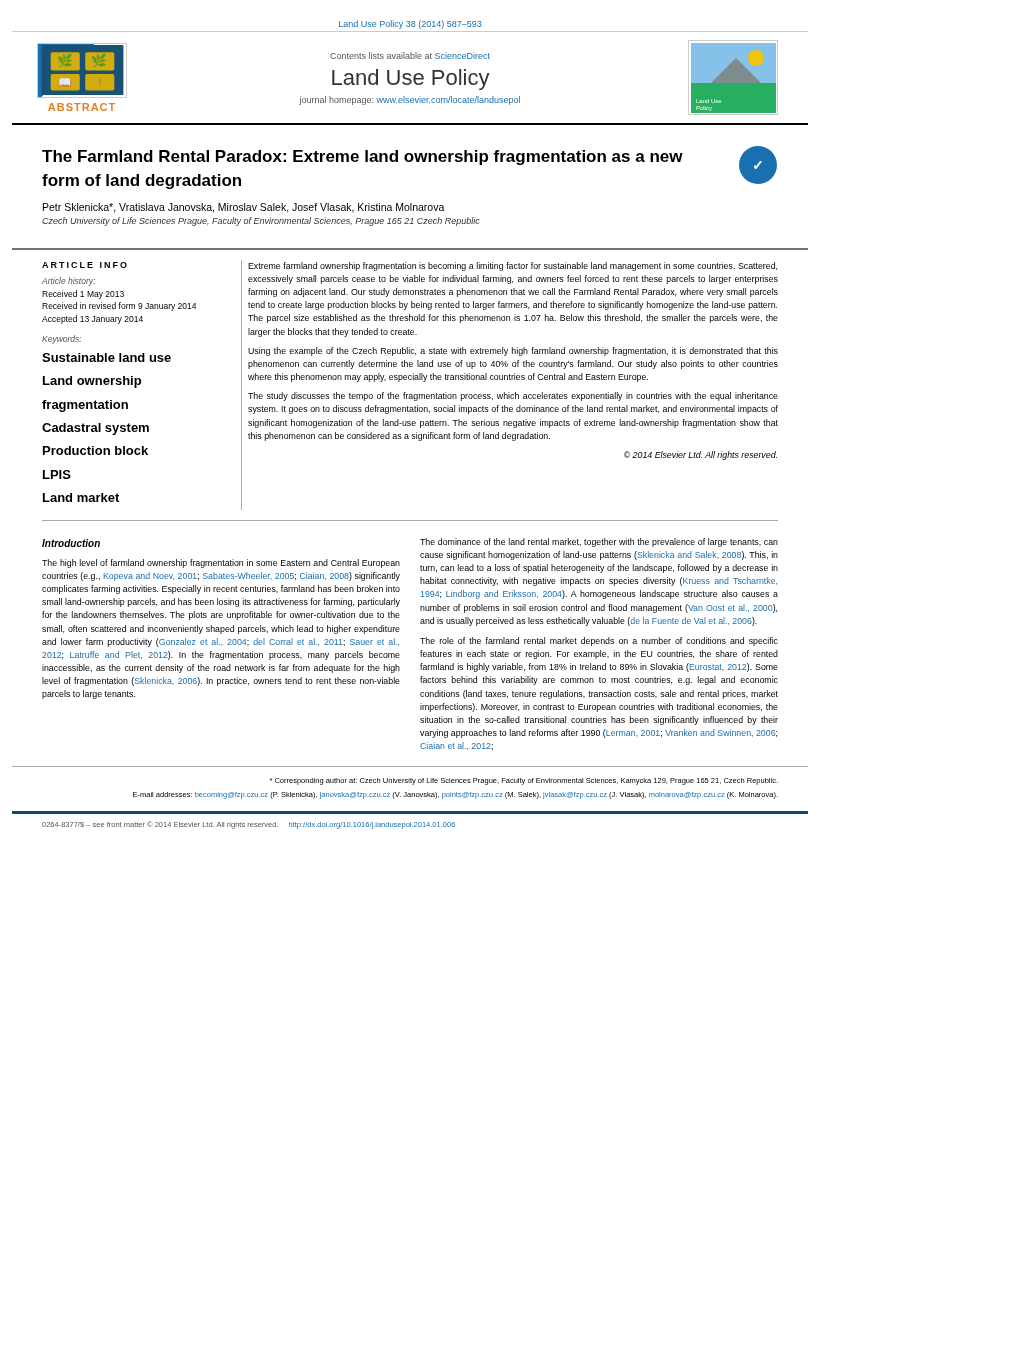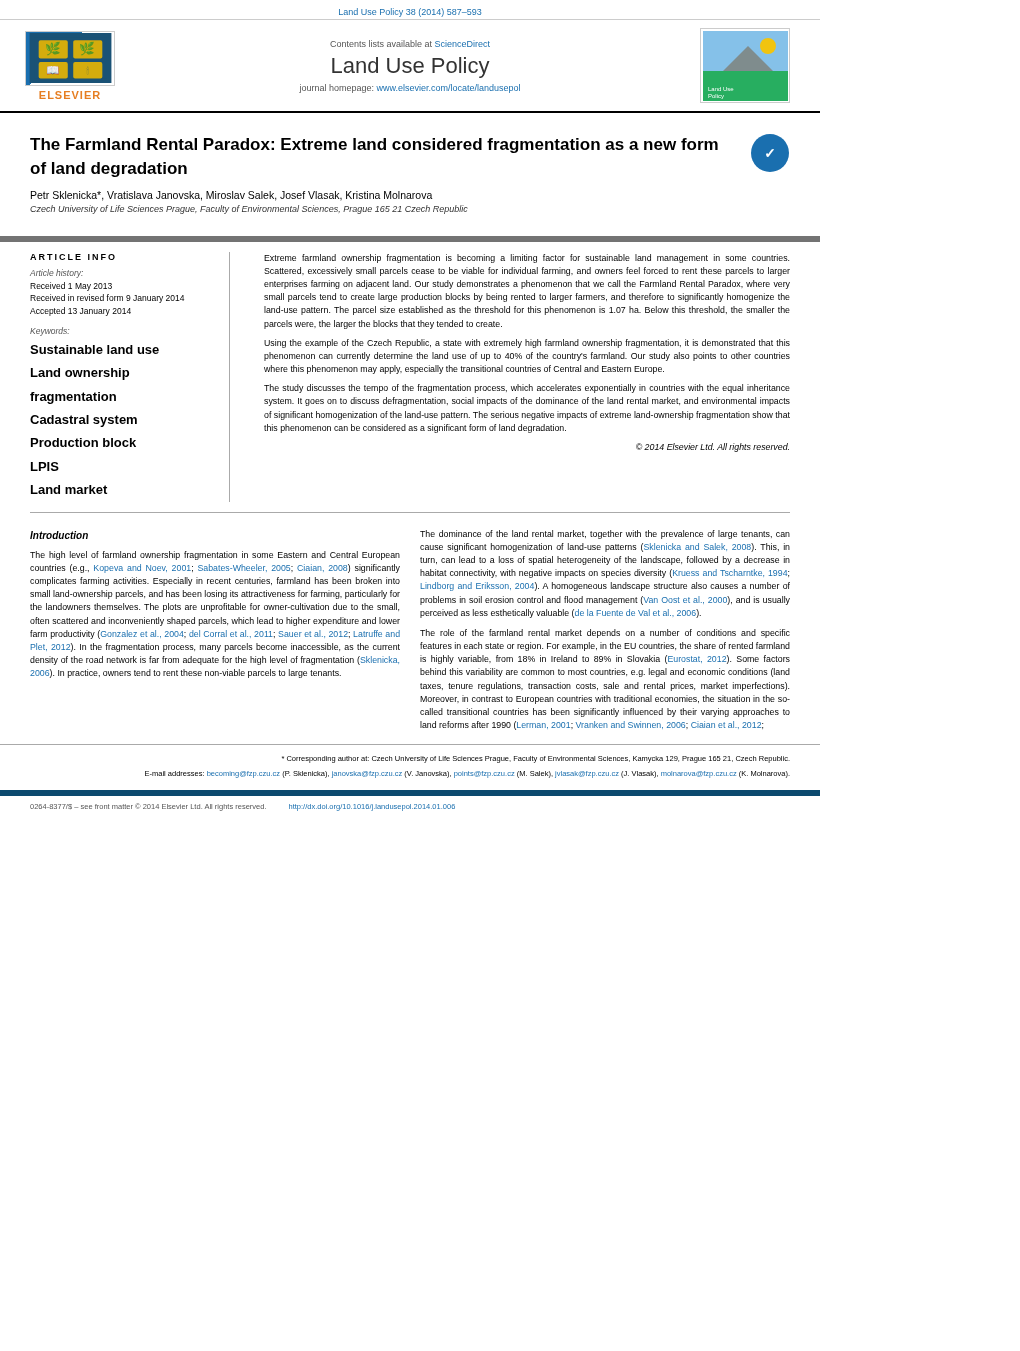--- a/index.html
+++ b/index.html
@@ -9,21 +9,21 @@
       font-size: 10px;
       color: #000;
       width: 1020px;
       min-height: 1351px;
     }
 
     .page-wrapper {
       width: 820px;
       min-height: 1351px;
       background: #fff;
-      padding: 0;
+      padding: 12px;
     }
 
     
     .top-bar {
       background: #fff;
       text-align: center;
       padding: 6px 0 2px 0;
       border-bottom: none;
     }
     .top-bar .journal-ref {
@@ -156,23 +156,23 @@
       font-size: 9px;
       color: #333;
       font-style: italic;
       margin-bottom: 12px;
       font-family: Arial, sans-serif;
     }
 
     
     .two-col {
       display: flex;
-      gap: 34px;
+      gap: 6px;
       padding: 0 30px;
-      border-top: 6px solid #737373;
+      border-top: 2px solid #737373;
       padding-top: 10px;
       justify-content: flex-end;
     }
     .article-info-col {
       width: 200px;
       flex-shrink: 0;
       border-right: 1px solid #aaa;
       padding-right: 15px;
       font-family: Arial, sans-serif;
     }
@@ -280,24 +280,24 @@
       font-family: Arial, sans-serif;
     }
     .footnote-text p {
       margin-bottom: 3px;
       text-align: right;
     }
 
     
     .bottom-bar {
       padding: 6px 30px;
-      border-top: 6px solid #0c4a6e;
+      border-top: 3px solid #0c4a6e;
       display: flex;
       align-items: center;
-      gap: 22px;
+      gap: 10px;
       font-family: Arial, sans-serif;
       font-size: 7.5px;
       color: #555;
     }
     .bottom-link {
       color: #1a6faf;
       text-decoration: none;
     }
 
     
@@ -323,21 +323,21 @@
           <rect x="48" y="8" width="32" height="20" fill="#d4ac0d" rx="2"></rect>
           <rect x="10" y="32" width="32" height="18" fill="#d4ac0d" rx="2"></rect>
           <rect x="48" y="32" width="32" height="18" fill="#d4ac0d" rx="2"></rect>
 
           <text x="26" y="22" font-size="14" text-anchor="middle" fill="#1a5276">🌿</text>
           <text x="64" y="22" font-size="14" text-anchor="middle" fill="#1a5276">🌿</text>
           <text x="26" y="45" font-size="12" text-anchor="middle" fill="#1a5276">📖</text>
           <text x="64" y="45" font-size="10" text-anchor="middle" fill="#1a5276">🕯</text>
         </svg>
       </div>
-      <div class="elsevier-label">ELSEVIER</div>
+      <div class="elsevier-label">ABSTRACT</div>
     </div>
 
     <div class="journal-center">
       <div class="sciencedirect-line">
         <span>Contents lists available at</span>
         <a class="sciencedirect-link">ScienceDirect</a>
       </div>
       <div class="journal-title-main">Land Use Policy</div>
       <div class="journal-homepage">
         <span>journal homepage:</span>
@@ -357,21 +357,21 @@
         <polygon points="20,40 45,15 70,40" fill="#7f8c8d"></polygon>
 
         <text x="5" y="60" font-size="6" fill="#fff" font-family="Arial">Land Use</text>
         <text x="5" y="67" font-size="6" fill="#fff" font-family="Arial">Policy</text>
       </svg>
     </div>
   </div>
 
   <div class="article-section">
     <div class="article-title-block">
-      <div class="article-title">The Farmland Rental Paradox: Extreme land considered fragmentation as a new form of land degradation</div>
+      <div class="article-title">The Farmland Rental Paradox: Extreme land ownership fragmentation as a new form of land degradation</div>
 
       <div class="crossmark-logo">
         <svg viewBox="0 0 40 40" xmlns="http://www.w3.org/2000/svg">
           <circle cx="20" cy="20" r="19" fill="#1a6faf"></circle>
           <text x="20" y="25" font-size="14" text-anchor="middle" fill="white" font-family="Arial" font-weight="bold">✓</text>
         </svg>
       </div>
     </div>
     <div class="authors-line">
       <span>Petr Sklenicka*, Vratislava Janovska, Miroslav Salek, Josef Vlasak, Kristina Molnarova</span>

